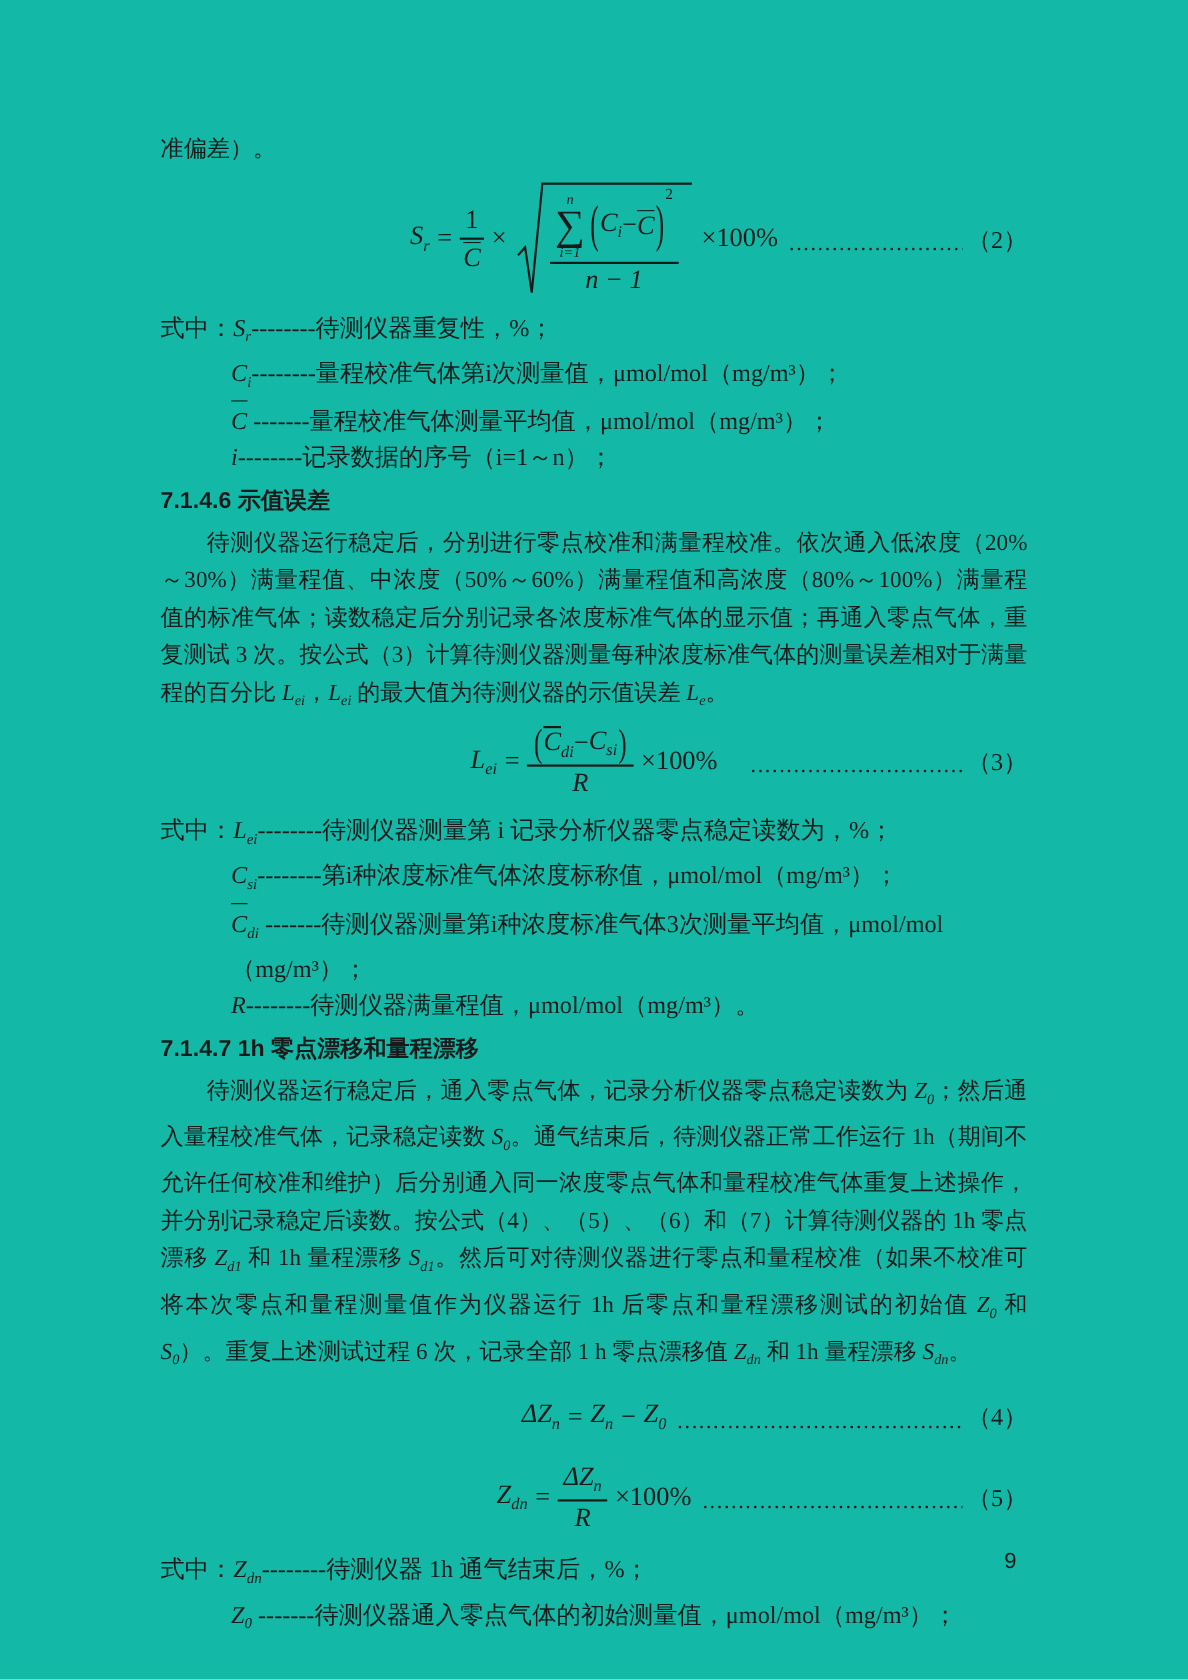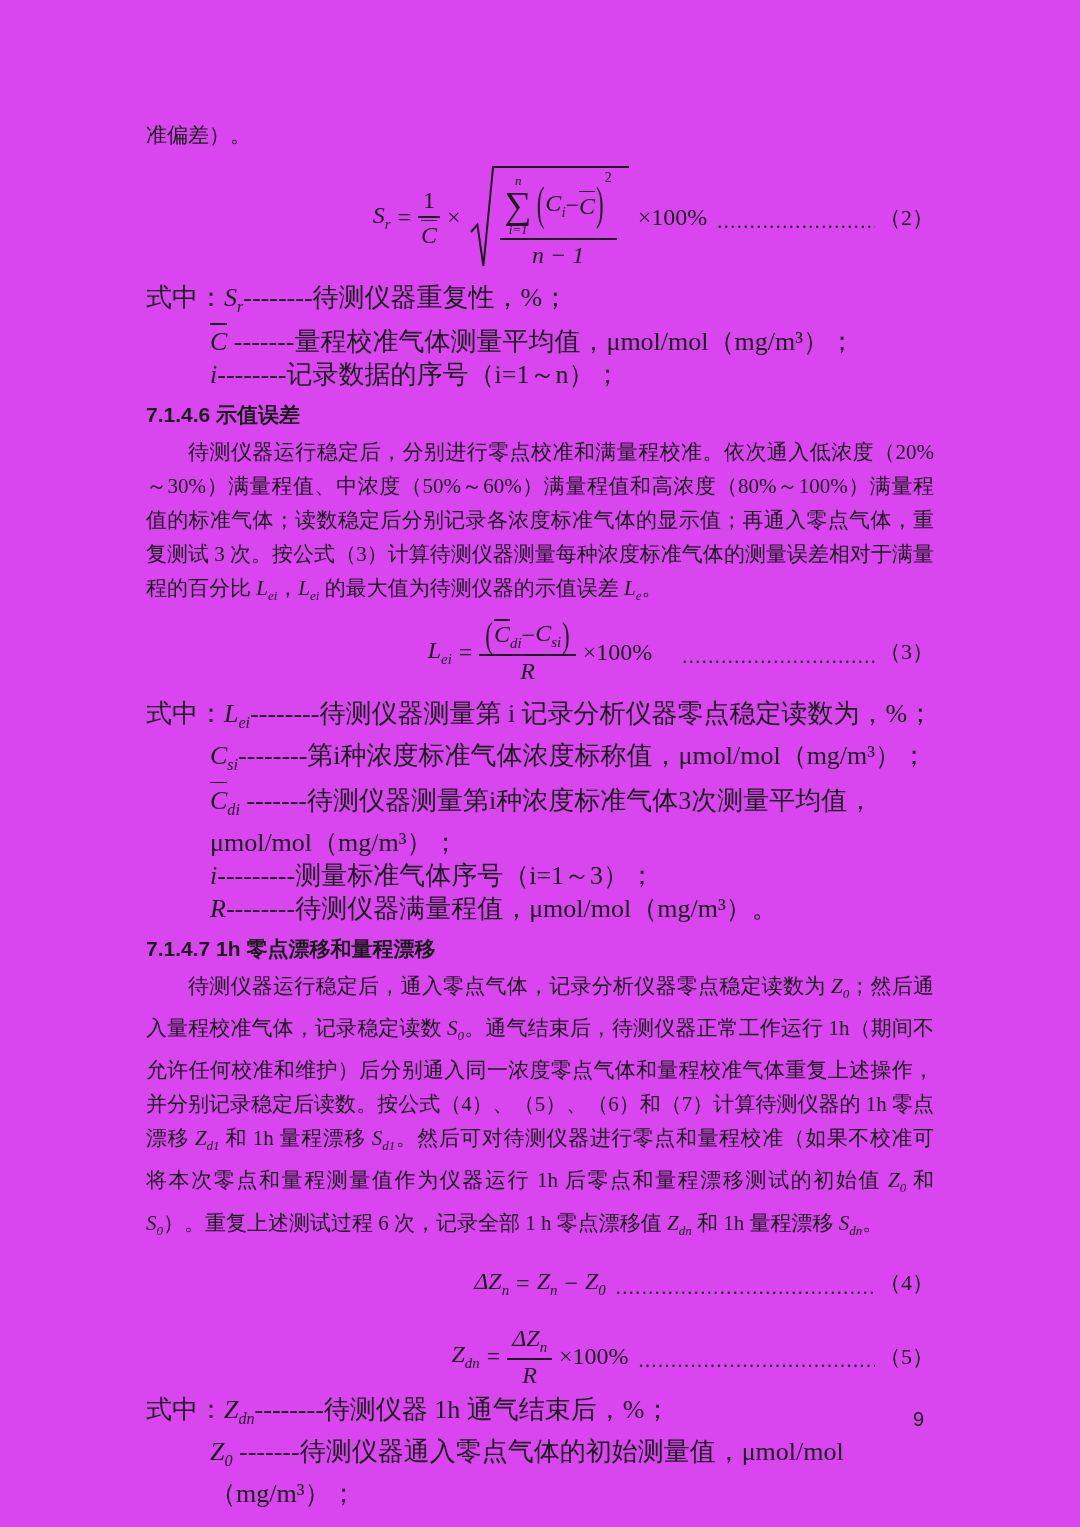--- a/index.html
+++ b/index.html
@@ -7,21 +7,21 @@
   body {
     width: 1080px; height: 1527px;
     font-family: "Liberation Serif", "DejaVu Serif", serif;
     color: #1a1a1a;
   }
   .page {
     position: relative;
     width: 1080px; height: 1527px;
     padding: 118px 146px 0 146px;
     overflow: hidden;
-    background: #d946ef;
+    background: #14b8a6;
   }
 
   
   .para {
     font-size: 21px; line-height: 34px;
     text-align: justify;
     margin: 0;
     text-indent: 2em;
   }
   .no-indent { text-indent: 0; }
@@ -29,21 +29,21 @@
     font-family: Liberation Sans, sans-serif;
     font-size: 21px; line-height: 34px; font-weight: bold;
     margin: 7px 0 3px 0;
   }
   .mi { font-style: italic; font-family: "Liberation Serif", "DejaVu Serif", serif; }
   .msub { font-size: 0.62em; font-style: italic; font-family: "Liberation Serif", "DejaVu Serif", serif; }
   .bar { position: relative; display: inline-block; padding-top: 2px; }
   .bar::after { content: ""; position: absolute; left: 0; right: 0; top: 0; height: 1.6px; background: #1a1a1a; }
 
   
-  .defs { font-size: 26px; line-height: 33px; }
+  .defs { font-size: 22px; line-height: 33px; }
   .defs .def-item { padding-left: 64px; }
   .defs > div:first-of-type { padding-left: 0; }
 
   
   .formula-row {
     display: grid;
     grid-template-columns: 1fr auto 1fr;
     align-items: center;
     width: 100%;
   }
@@ -79,21 +79,21 @@
   .sum .sum-limit { font-size: 13px; font-style: italic; }
   .sum .sum-sym { font-size: 38px; line-height: 0.95; }
 
   .bigp { display: inline-block; transform: scaleY(2.05); transform-origin: center; font-size: 23px; margin: 0 1px; }
   .bigp-sm { display: inline-block; transform: scaleY(1.55); transform-origin: center; font-size: 23px; margin: 0 1px; }
   .pow { font-size: 14px; align-self: flex-start; position: relative; top: -4px; }
 
   .f2 { margin: 14px 0 12px 0; }
   .f3 { margin: 6px 0 12px 0; gap: 20px; }
   .f4 { margin: 20px 0 0 0; }
-  .f5 { margin: 26px 0 4px 0; }
+  .f5 { margin: 26px 0 16px 0; }
 
   .page-number {
     position: absolute;
     right: 156px; bottom: 96px;
     font-size: 20px;
     font-family: "Liberation Sans", "DejaVu Sans", sans-serif;
   }
 </style>
 </head>
 <body>
@@ -144,20 +144,21 @@
     <span class="fright">
       <span class="leader">..............................................................................</span>
       <span class="ftag">（2）</span>
     </span>
   </div>
 
   <div class="defs">
 
       <div class="def-item"><span>式中：</span><span class="mi">S</span><sub class="msub">r</sub><span>--------待测仪器重复性，%；</span></div>
 
+      <div class="def-item"><span class="mi">C</span><sub class="msub">i</sub><span>--------量程校准气体第i次测量值，μmol/mol（mg/m³）；</span></div>
 
       <div class="def-item"><span class="mi bar">C</span><span> -------量程校准气体测量平均值，μmol/mol（mg/m³）；</span></div>
 
       <div class="def-item"><span class="mi">i</span><span>--------记录数据的序号（i=1～n）；</span></div>
 
     </div>
 
   <h3 class="head">7.1.4.6 示值误差</h3>
   <p class="para">
     
@@ -188,21 +189,20 @@
   </div>
 
   <div class="defs">
 
       <div class="def-item"><span>式中：</span><span class="mi">L</span><sub class="msub">ei</sub><span>--------待测仪器测量第 i 记录分析仪器零点稳定读数为，%；</span></div>
 
       <div class="def-item"><span class="mi">C</span><sub class="msub">si</sub><span>--------第i种浓度标准气体浓度标称值，μmol/mol（mg/m³）；</span></div>
 
       <div class="def-item"><span class="mi bar">C</span><sub class="msub">di</sub><span> -------待测仪器测量第i种浓度标准气体3次测量平均值，μmol/mol（mg/m³）；</span></div>
 
-      <div class="def-item"><span class="mi">i</span><span>---------测量标准气体序号（i=1～3）；</span></div>
 
       <div class="def-item"><span class="mi">R</span><span>--------待测仪器满量程值，μmol/mol（mg/m³）。</span></div>
     </div>
 
   <h3 class="head">7.1.4.7 1h 零点漂移和量程漂移</h3>
   <p class="para">
     
   <span><span>待测仪器运行稳定后，通入零点气体，记录分析仪器零点稳定读数为 </span></span><span><span class="mi">Z</span><sub class="msub">0</sub></span><span><span>；然后通入量程校准气体，记录稳定读数 </span></span><span><span class="mi">S</span><sub class="msub">0</sub></span><span><span>。通气结束后，待测仪器正常工作运行 1h（期间不允许任何校准和维护）后分别通入同一浓度零点气体和量程校准气体重复上述操作，并分别记录稳定后读数。按公式（4）、（5）、（6）和（7）计算待测仪器的 1h 零点漂移 </span></span><span><span class="mi">Z</span><sub class="msub">d1</sub></span><span><span> 和 1h 量程漂移 </span></span><span><span class="mi">S</span><sub class="msub">d1</sub></span><span><span>。然后可对待测仪器进行零点和量程校准（如果不校准可将本次零点和量程测量值作为仪器运行 1h 后零点和量程漂移测试的初始值 </span></span><span><span class="mi">Z</span><sub class="msub">0</sub></span><span><span> 和 </span></span><span><span class="mi">S</span><sub class="msub">0</sub></span><span><span>）。重复上述测试过程 6 次，记录全部 1 h 零点漂移值 </span></span><span><span class="mi">Z</span><sub class="msub">dn</sub></span><span><span> 和 1h 量程漂移 </span></span><span><span class="mi">S</span><sub class="msub">dn</sub></span><span><span>。</span></span></p>
 
   <div class="formula-row f4">

